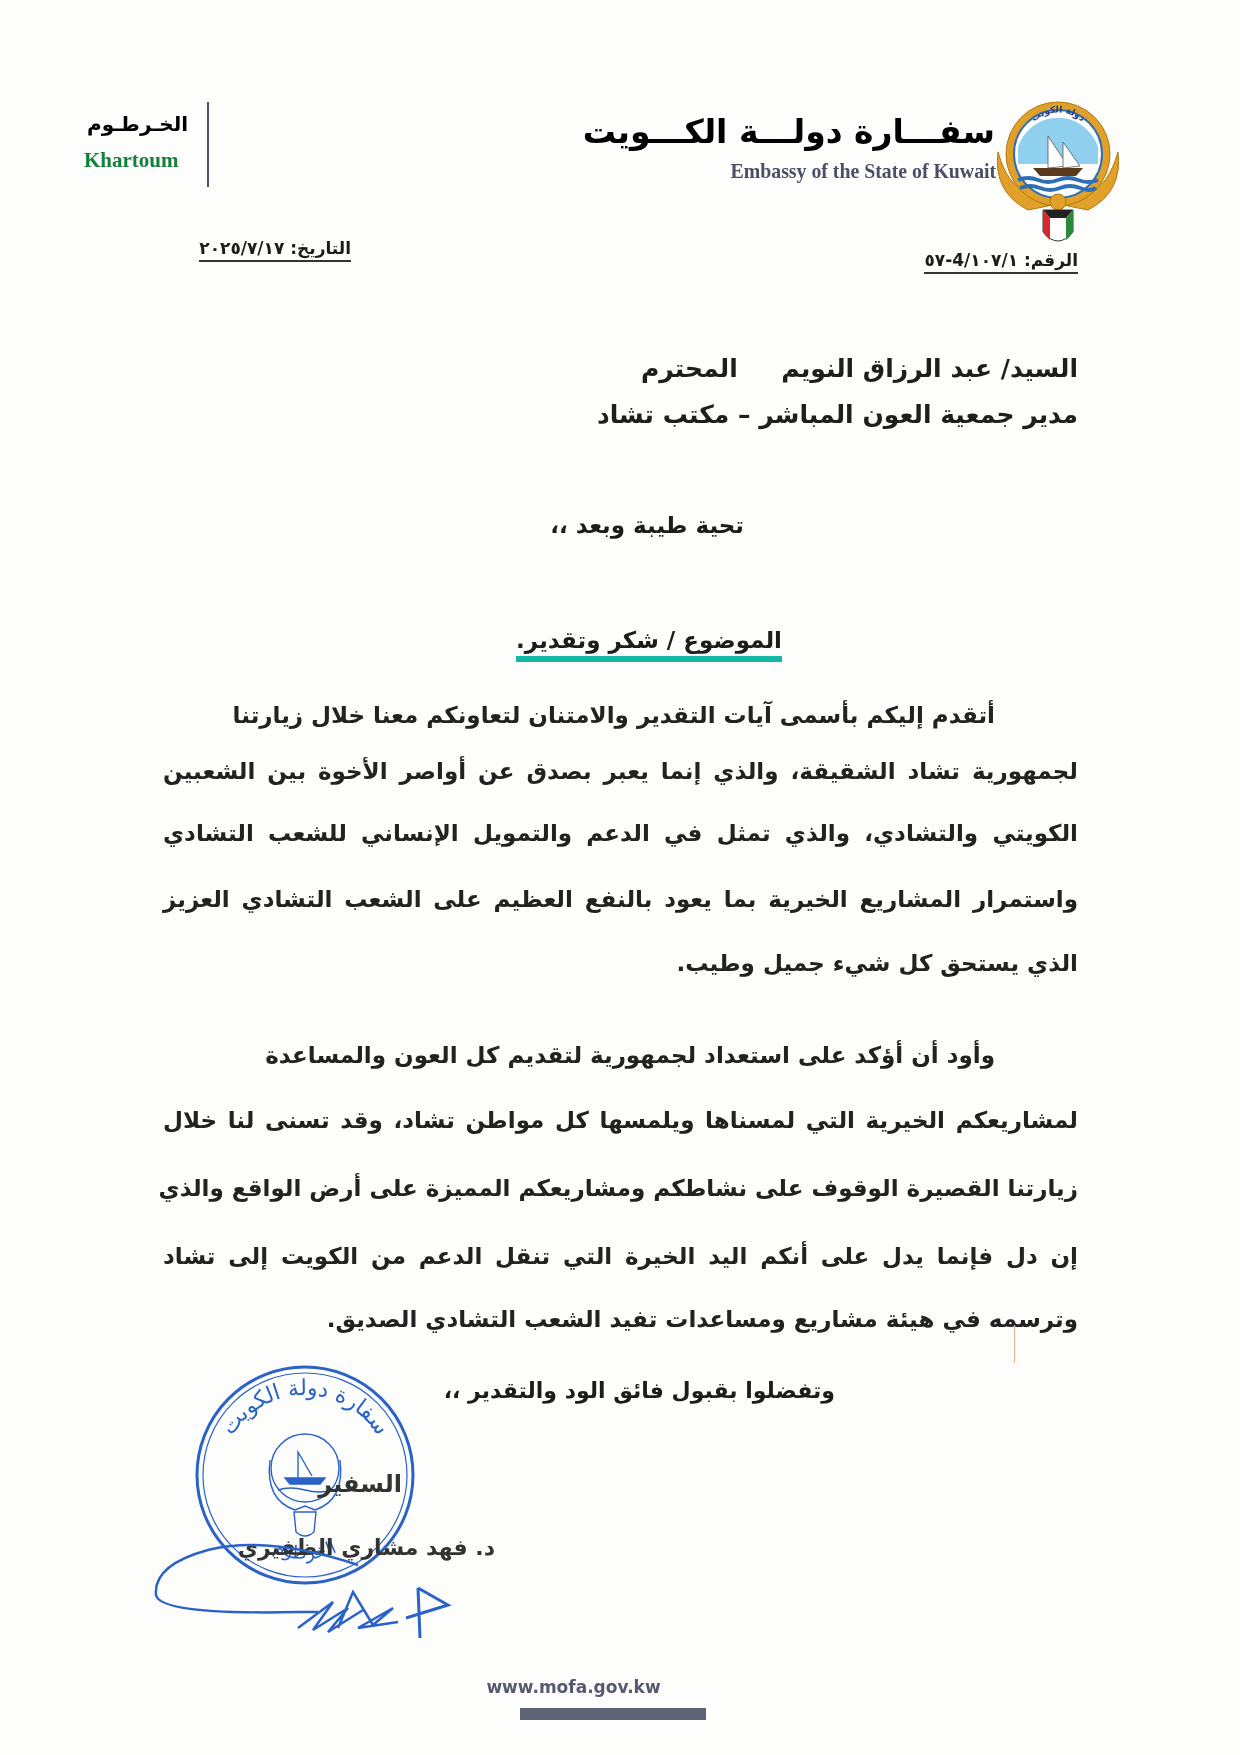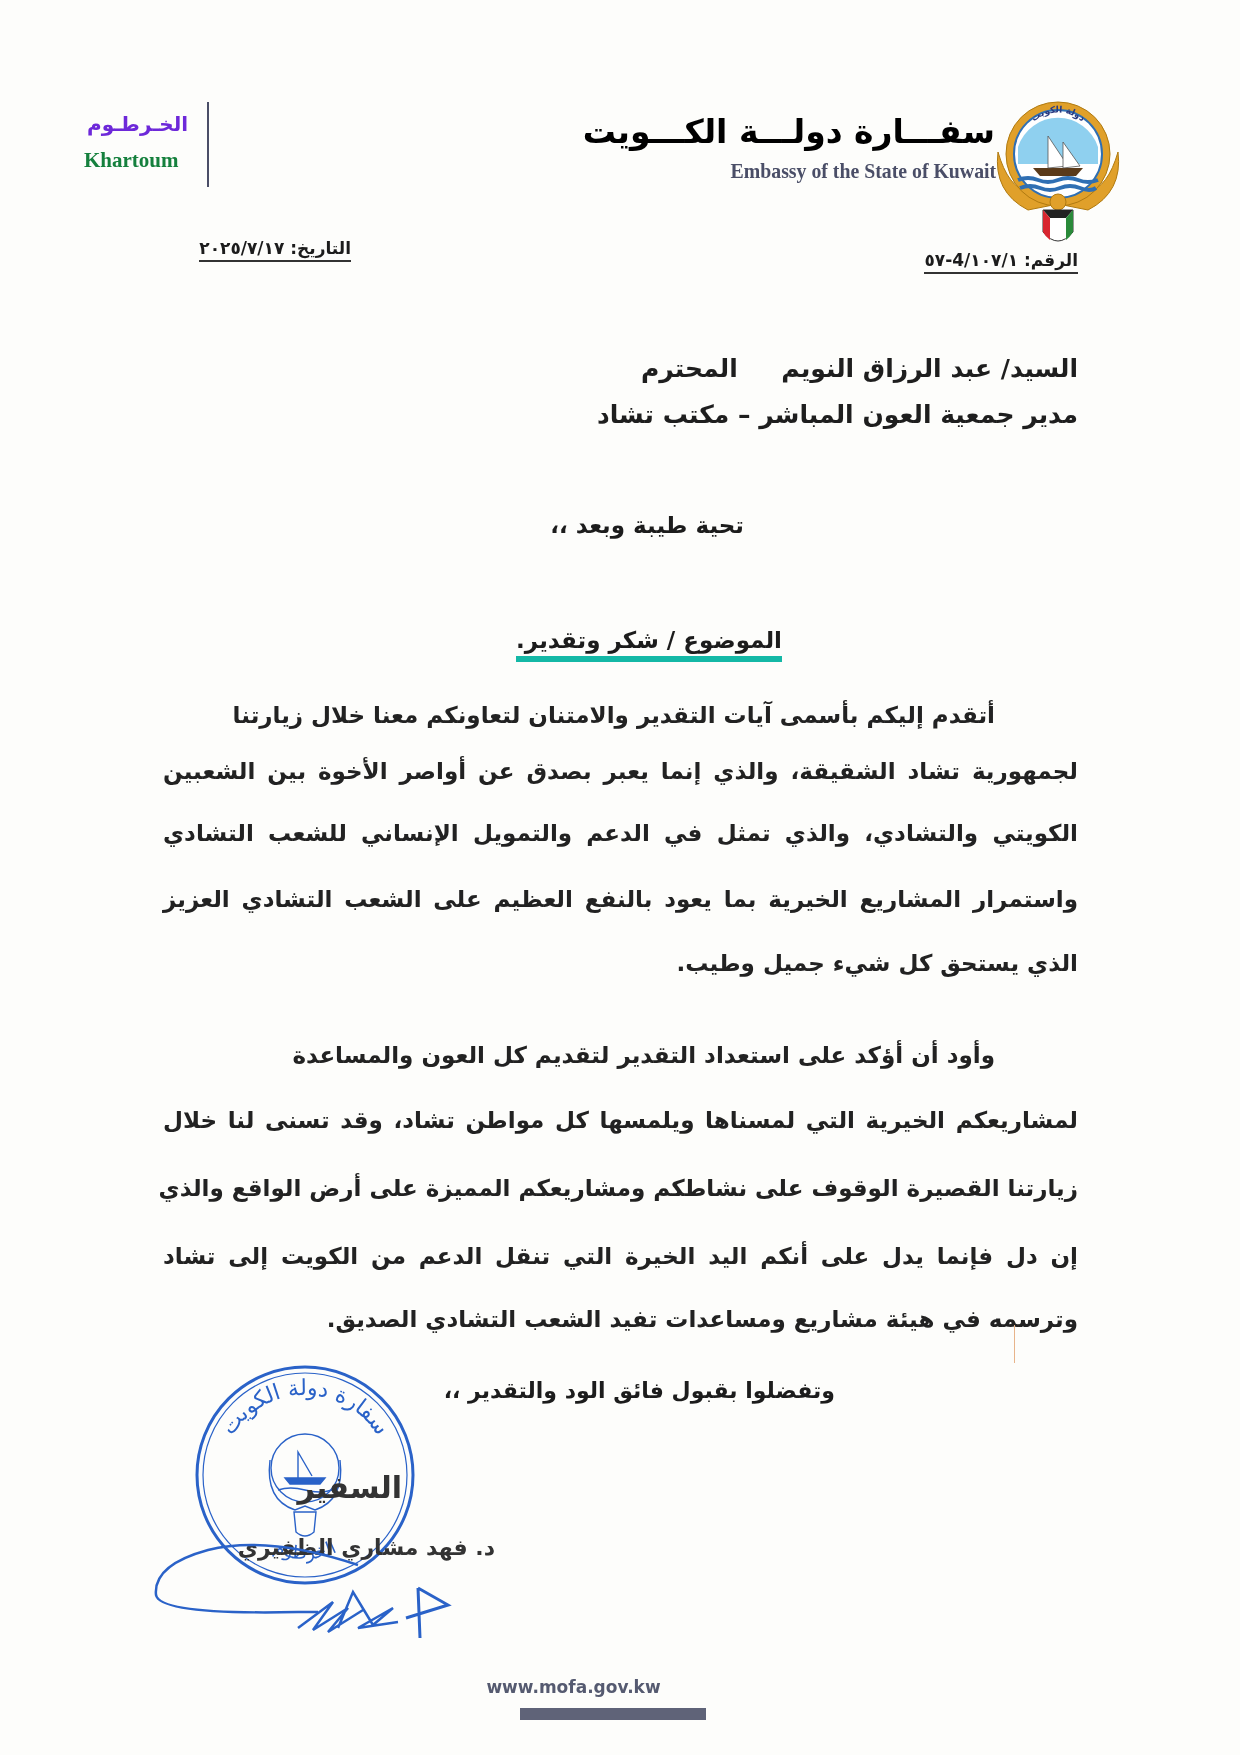--- a/index.html
+++ b/index.html
@@ -19,21 +19,21 @@
     }
     .emb-en {
       right: 244px; top: 158px;
       font-family: "Liberation Serif", serif; font-weight: bold;
       font-size: 22px; color: #4a4e67; transform: scaleX(0.9); transform-origin: right center;
     }
     .emblem { right: 112px; top: 92px; width: 140px; height: 160px; }
 
     .city-ar {
       left: 78px; top: 112px; width: 110px; text-align: right; direction: rtl;
-      font-size: 20px; font-weight: bold; color: #6d28d9;
+      font-size: 20px; font-weight: bold; color: #000000;
     }
     .city-en {
       left: 84px; top: 148px;
       font-family: "Liberation Serif", serif; font-weight: bold; font-size: 21px; color: #15803d;
     }
     .city-divider { left: 207px; top: 102px; width: 2px; height: 85px; background: #4a4e67; }
 
     
     .ref-line {
       direction: rtl; font-size: 17px; font-weight: bold; color: #1c1c1c;
@@ -56,21 +56,21 @@
       border-bottom: 6px solid #14b8a6; padding-bottom: 3px;
     }
 
     .body-line {
       position: absolute; right: 162px; direction: rtl; font-size: 23px; font-weight: bold;
       white-space: nowrap; color: #222; letter-spacing: 0px;
     }
     .justify { width: 915px; text-align: justify; text-align-last: justify; }
 
     .closing { right: 405px; top: 1378px; direction: rtl; font-size: 22px; font-weight: bold; }
-    .title-amb { right: 838px; top: 1470px; direction: rtl; font-size: 30px; font-weight: bold; color: #333; }
+    .title-amb { right: 838px; top: 1470px; direction: rtl; font-size: 24px; font-weight: bold; color: #333; }
     .sig-name { right: 745px; top: 1535px; direction: rtl; font-size: 22px; font-weight: bold; color: #333; }
 
     .stamp { left: 190px; top: 1360px; width: 230px; height: 230px; }
     .signature { left: 148px; top: 1530px; width: 330px; height: 120px; }
 
     .footer-url {
       left: 0; width: 1147px; top: 1677px; text-align: center;
       font-family: "DejaVu Sans", sans-serif; font-weight: bold; font-size: 17px; color: #555a70;
     }
     .footer-bar { left: 520px; top: 1708px; width: 186px; height: 12px; background: #5f6378; }
@@ -124,21 +124,21 @@
 
 <div class="abs greeting">تحية طيبة وبعد ،،</div>
 <div class="abs subject">الموضوع / شكر وتقدير.</div>
 
 <div class="body-line" style="top:702px; right:245px;">أتقدم إليكم بأسمى آيات التقدير والامتنان لتعاونكم معنا خلال زيارتنا</div>
 <div class="body-line justify" style="top:758px;">لجمهورية تشاد الشقيقة، والذي إنما يعبر بصدق عن أواصر الأخوة بين الشعبين</div>
 <div class="body-line justify" style="top:820px;">الكويتي والتشادي، والذي تمثل في الدعم والتمويل الإنساني للشعب التشادي</div>
 <div class="body-line justify" style="top:886px;">واستمرار المشاريع الخيرية بما يعود بالنفع العظيم على الشعب التشادي العزيز</div>
 <div class="body-line" style="top:950px;">الذي يستحق كل شيء جميل وطيب.</div>
 
-<div class="body-line" style="top:1042px; right:245px;">وأود أن أؤكد على استعداد التقدير لتقديم كل العون والمساعدة</div>
+<div class="body-line" style="top:1042px; right:245px;">وأود أن أؤكد على استعداد لجمهورية لتقديم كل العون والمساعدة</div>
 <div class="body-line justify" style="top:1107px;">لمشاريعكم الخيرية التي لمسناها ويلمسها كل مواطن تشاد، وقد تسنى لنا خلال</div>
 <div class="body-line justify" style="top:1175px;">زيارتنا القصيرة الوقوف على نشاطكم ومشاريعكم المميزة على أرض الواقع والذي</div>
 <div class="body-line justify" style="top:1243px;">إن دل فإنما يدل على أنكم اليد الخيرة التي تنقل الدعم من الكويت إلى تشاد</div>
 <div class="body-line" style="top:1306px;">وترسمه في هيئة مشاريع ومساعدات تفيد الشعب التشادي الصديق.</div>
 
 <div class="abs margin-mark"></div>
 
 <div class="abs closing">وتفضلوا بقبول فائق الود والتقدير ،،</div>
 
 <svg class="abs stamp" viewBox="0 0 230 230">

